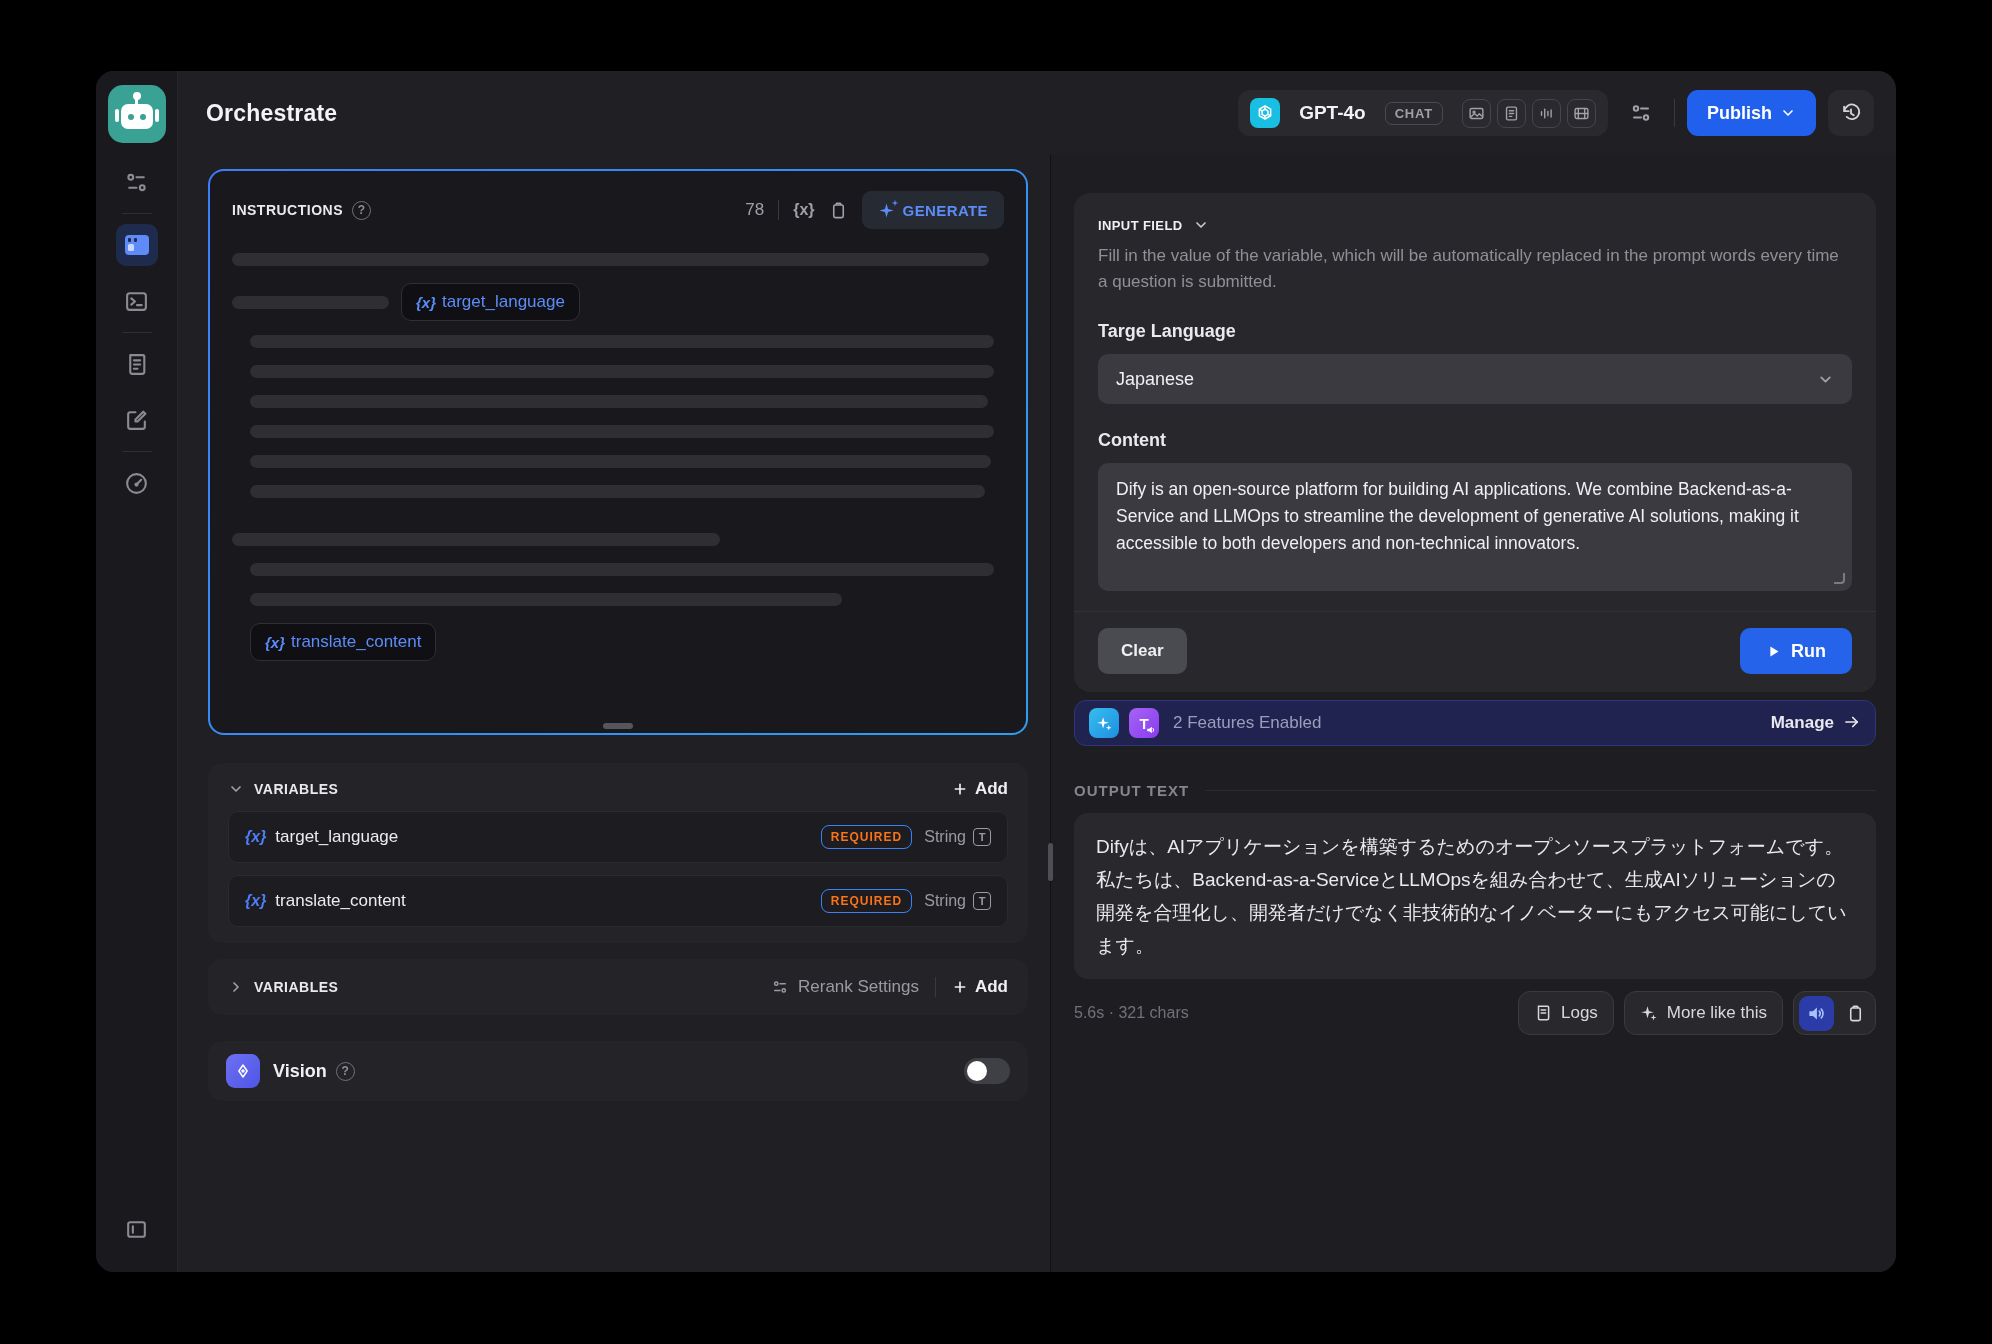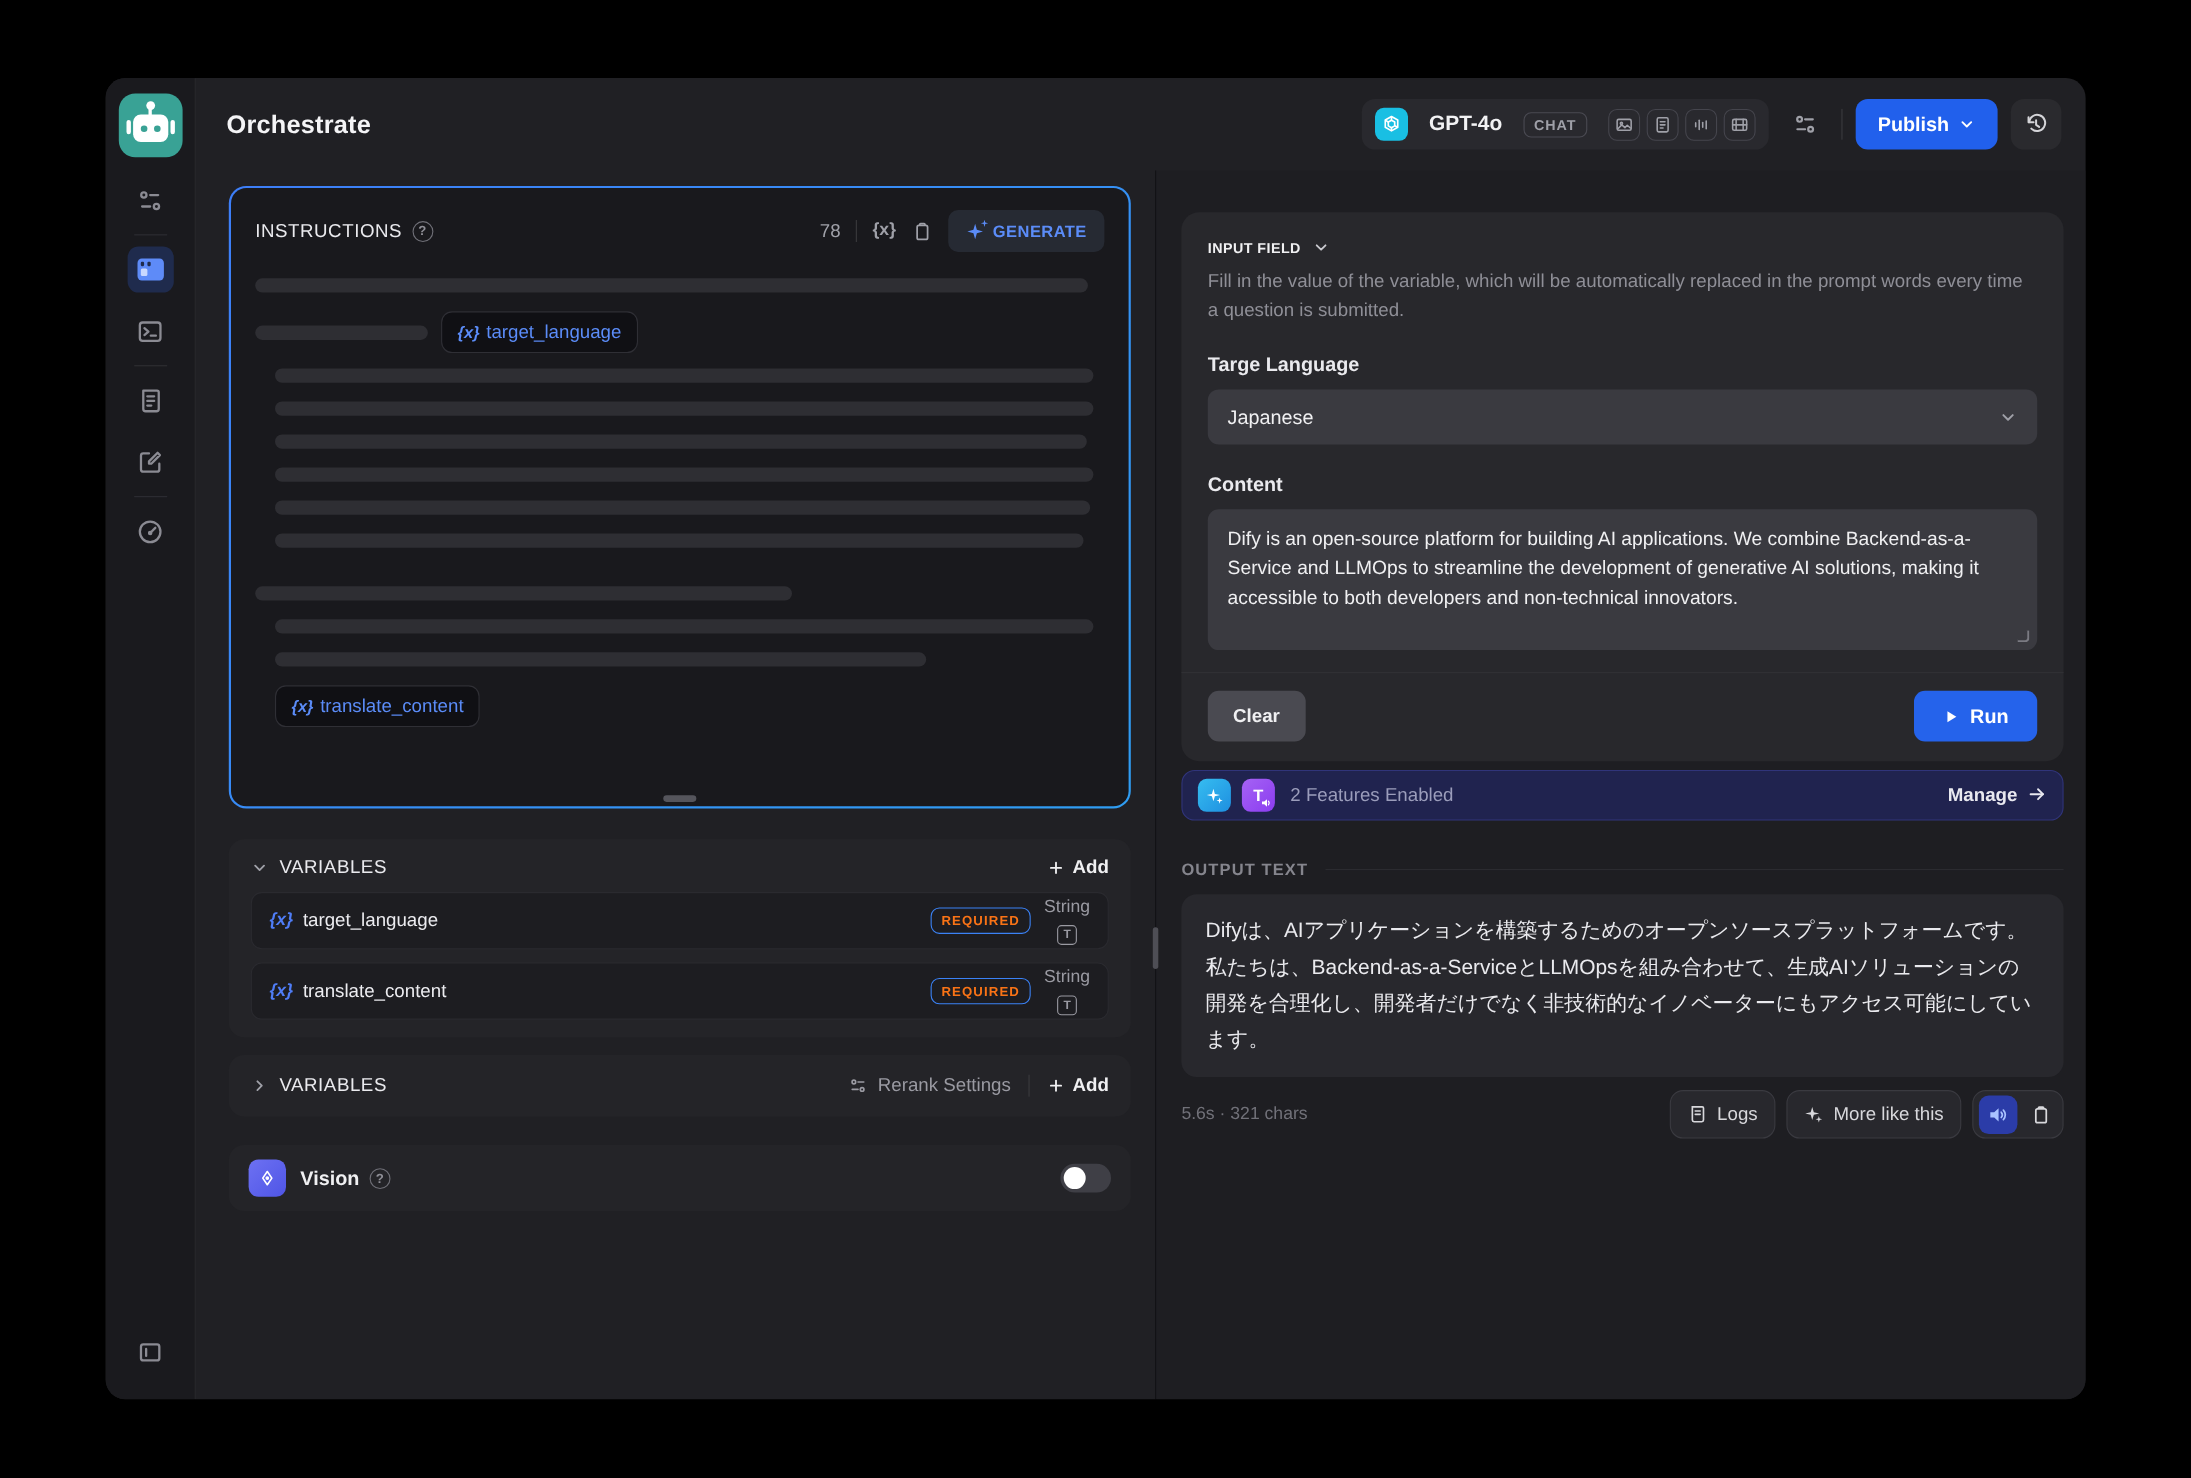--- a/index.html
+++ b/index.html
@@ -61,21 +61,21 @@
   
   .body { flex:1; display:flex; min-height:0; }
   .left-col { width:872px; flex:none; padding:0 22px 0 30px; display:flex; flex-direction:column; }
   .right-col { flex:1; background:#1e1e22; border-left:1px solid #121215; padding:22px 20px 0 23px; position:relative; min-width:0; }
   .divider-handle { position:absolute; left:-3px; top:688px; width:5px; height:38px; border-radius:3px; background:#4e4e55; cursor:col-resize; }
   
   .instr-wrap { margin-top:14px; height:566px; border-radius:16px; padding:2px;
     background:linear-gradient(135deg,#3d7ef8,#2f9df2); flex:none; }
   .instr { background:#19191d; border-radius:14px; height:100%; padding:20px 22px 8px; display:flex; flex-direction:column; position:relative; }
   .instr-head { display:flex; align-items:center; flex:none; }
-  .sec-title { font-size:17px; font-weight:400; letter-spacing:.5px; color:#eaeaee; }
+  .sec-title { font-size:14px; font-weight:700; letter-spacing:.5px; color:#eaeaee; }
   .help { width:19px; height:19px; border:1.5px solid #6f6f77; border-radius:50%; color:#8f8f97;
     font-size:12px; font-weight:700; display:inline-flex; align-items:center; justify-content:center; margin-left:9px; }
   .instr-head-right { margin-left:auto; display:flex; align-items:center; gap:14px; }
   .char-count { font-size:17px; color:#9fa0a8; }
   .mini-div { width:1px; height:20px; background:#3a3a3e; }
   .tok-icn { font-size:16px; color:#9fa0a8; font-weight:600; }
   .small-icn { color:#9fa0a8; display:flex; } .small-icn svg { width:19px; height:19px; }
   .generate-btn { height:38px; background:#262a33; border:none; border-radius:9px; padding:0 16px;
     display:flex; align-items:center; gap:8px; color:#5b8cf8; font-size:15px; font-weight:700; letter-spacing:.4px; cursor:pointer; font-family:inherit; }
   .generate-btn svg { width:17px; height:17px; fill:currentColor; }
@@ -96,21 +96,21 @@
   .vars-head { display:flex; align-items:center; }
   .chev { color:#9fa0a8; display:inline-flex; margin-right:10px; } .chev svg { width:16px; height:16px; }
   .add-btn { margin-left:auto; display:flex; align-items:center; gap:7px; color:#f0f0f2; font-size:17px; font-weight:600; cursor:pointer; background:none; border:none; font-family:inherit; }
   .add-btn svg { width:16px; height:16px; }
   .var-row { margin-top:12px; height:52px; background:#1d1d21; border:1px solid #2a2a2f; border-radius:10px;
     display:flex; align-items:center; padding:0 16px; cursor:pointer; }
   .var-tok { color:#4f7df7; font-weight:600; font-style:italic; font-size:16px; margin-right:9px; }
   .var-name { font-size:17px; color:#ececf0; }
   .var-right { margin-left:auto; display:flex; align-items:center; gap:12px; }
   .req-pill { border:1px solid #3b82f6; border-radius:8px; padding:4px 9px; font-size:12px; font-weight:600; letter-spacing:1px; color:#f97316; }
-  .var-type { font-size:16px; color:#9a9aa2; display:flex; align-items:center; gap:7px;flex-direction:column; }
+  .var-type { font-size:16px; color:#9a9aa2; display:flex; align-items:center; gap:7px; }
   .t-box { width:18px; height:18px; border:1.5px solid #9a9aa2; border-radius:4px; font-size:11px; font-weight:700;
     display:inline-flex; align-items:center; justify-content:center; }
   
   .knowledge { margin-top:16px; height:56px; display:flex; align-items:center; padding:0 20px; }
   .kn-right { margin-left:auto; display:flex; align-items:center; gap:16px; }
   .rerank { display:flex; align-items:center; gap:9px; color:#9a9aa2; font-size:17px; cursor:pointer; }
   .rerank svg { width:18px; height:18px; }
   .vision { margin-top:26px; height:60px; display:flex; align-items:center; padding:0 18px; }
   .vision-icn { width:34px; height:34px; border-radius:9px; background:linear-gradient(135deg,#6d71f2,#4f55e6);
     display:flex; align-items:center; justify-content:center; color:#fff; margin-right:13px; }

